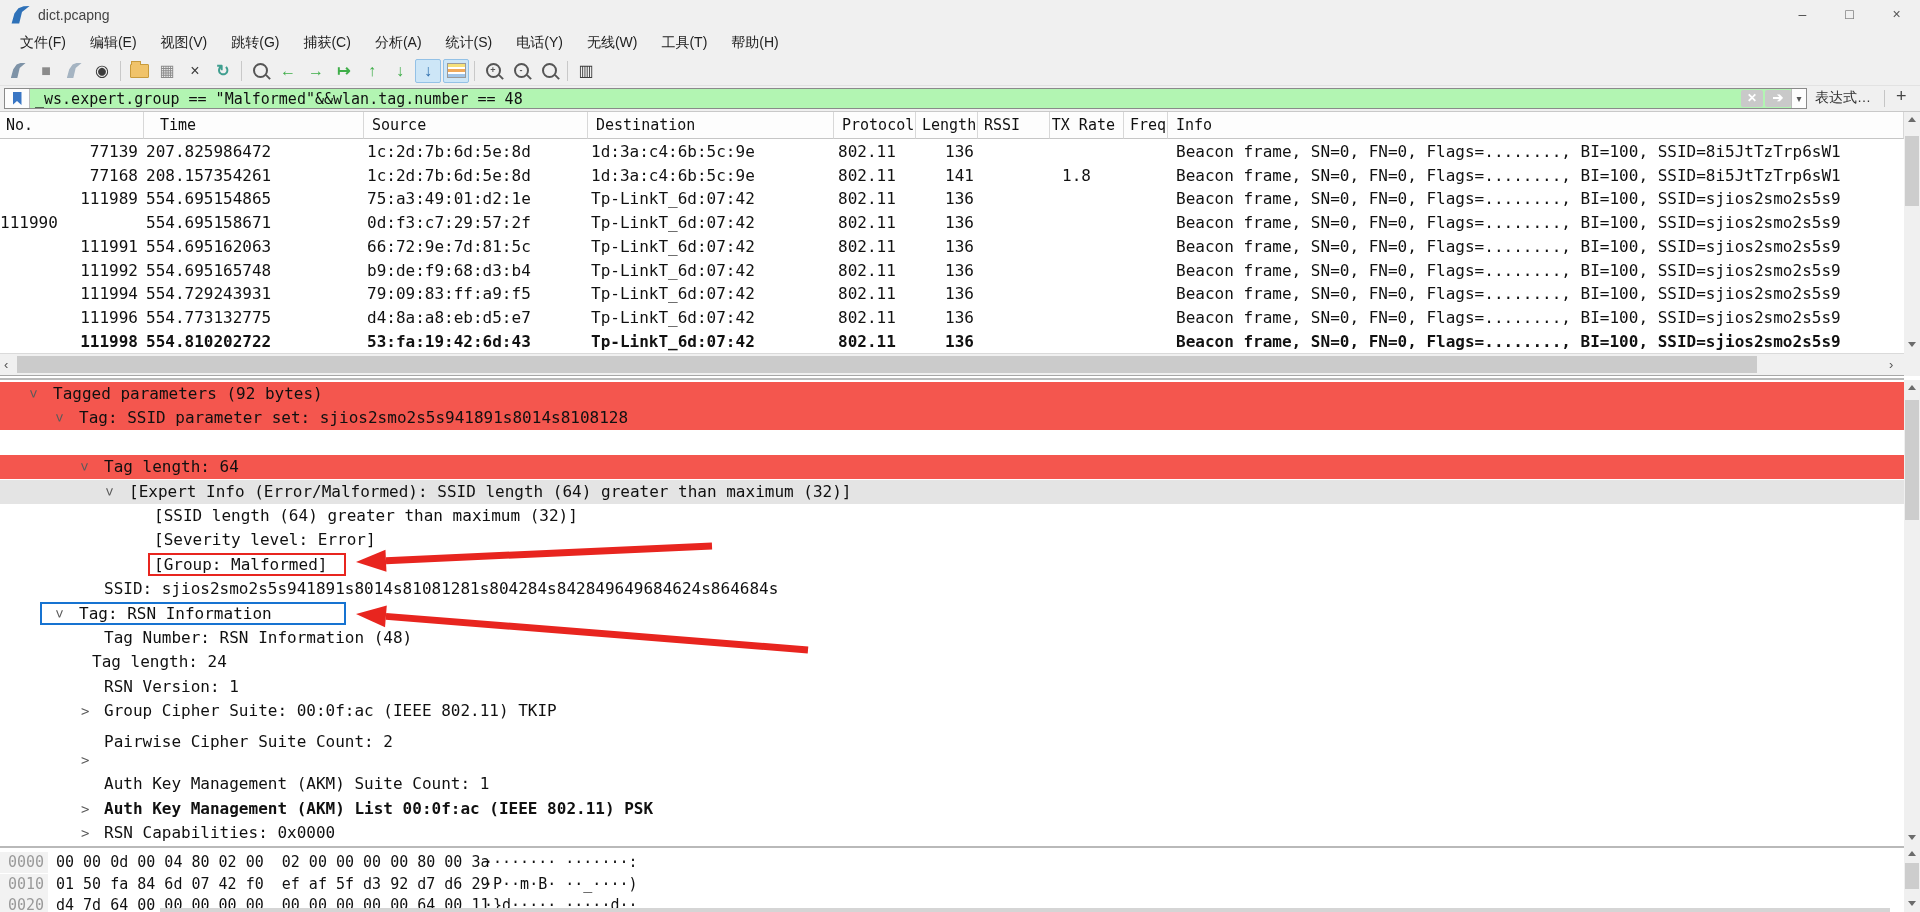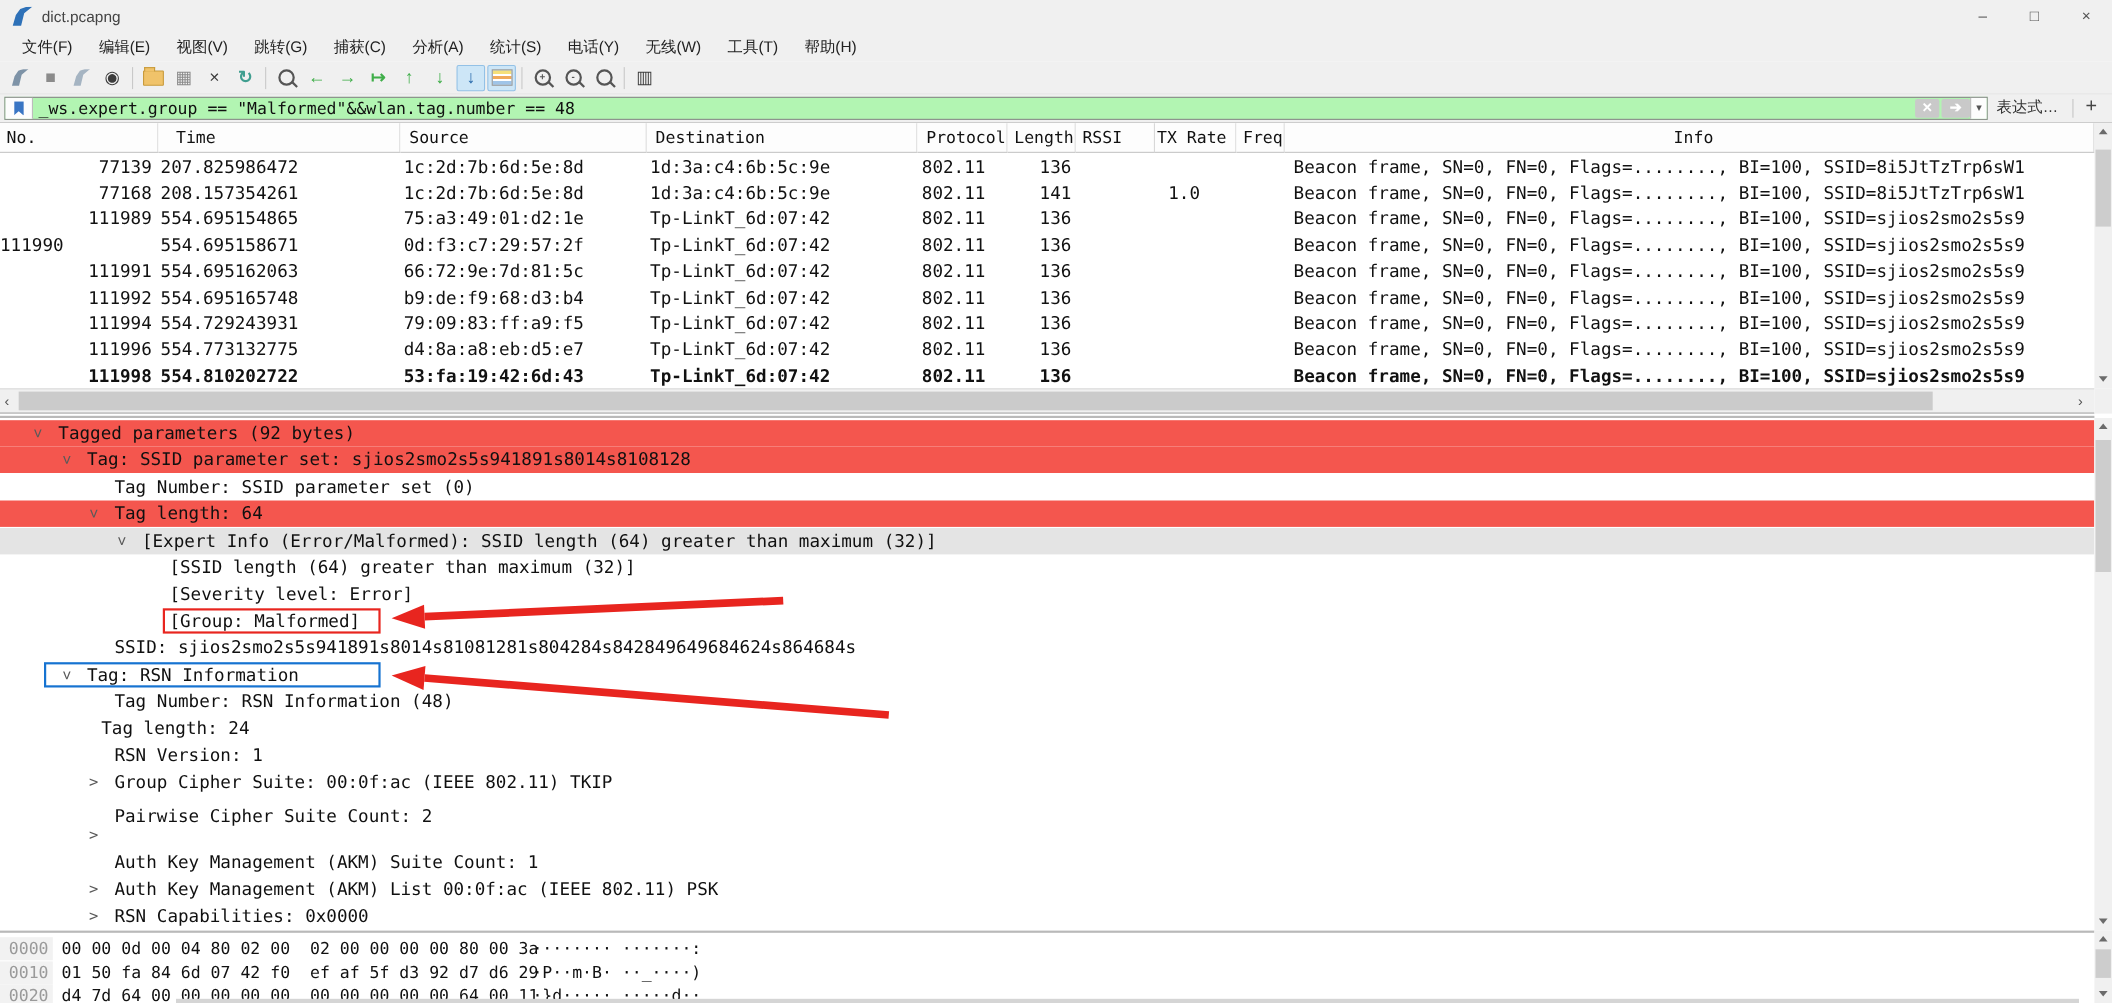--- a/index.html
+++ b/index.html
@@ -193,21 +193,21 @@
   <div id="pl-header">
       <div class="hdr-cell mono" style="left: 0px; width: 144px; padding-left: 6px;">No.</div>
       <div class="hdr-cell mono" style="left: 144px; width: 220px; padding-left: 16px;">Time</div>
       <div class="hdr-cell mono" style="left: 364px; width: 224px; padding-left: 8px;">Source</div>
       <div class="hdr-cell mono" style="left: 588px; width: 246px; padding-left: 8px;">Destination</div>
       <div class="hdr-cell mono" style="left: 834px; width: 82px; padding-left: 8px;">Protocol</div>
       <div class="hdr-cell mono" style="left: 916px; width: 62px; padding-left: 6px;">Length</div>
       <div class="hdr-cell mono" style="left: 978px; width: 72px; padding-left: 6px;">RSSI</div>
       <div class="hdr-cell mono" style="left: 1050px; width: 74px; padding-left: 0px; text-align: right; padding-right: 8px;">TX Rate</div>
       <div class="hdr-cell mono" style="left: 1124px; width: 44px; padding-left: 6px;">Freq</div>
-      <div class="hdr-cell mono" style="left: 1168px; width: 736px; padding-left: 8px; text-align: center;">Info</div>
+      <div class="hdr-cell mono" style="left: 1168px; width: 736px; padding-left: 8px;">Info</div>
     </div>
   <div id="pl-rows">
       <div class="pkt-row" style="top: 28px;">
         <div class="pkt-cell mono" style="left: 0px; width: 144px; text-align: right; padding-right: 6px;">77139</div>
         <div class="pkt-cell mono" style="left: 144px; width: 220px; padding-left: 2px;">207.825986472</div>
         <div class="pkt-cell mono" style="left: 364px; width: 224px; padding-left: 3px;">1c:2d:7b:6d:5e:8d</div>
         <div class="pkt-cell mono" style="left: 588px; width: 246px; padding-left: 3px;">1d:3a:c4:6b:5c:9e</div>
         <div class="pkt-cell mono" style="left: 834px; width: 82px; padding-left: 4px;">802.11</div>
         <div class="pkt-cell mono" style="left: 916px; width: 62px; text-align: right; padding-right: 4px;">136</div>
         <div class="pkt-cell mono" style="left: 978px; width: 72px; padding-left: 6px;"></div>
@@ -216,21 +216,21 @@
         <div class="pkt-cell mono" style="left: 1168px; width: 736px; padding-left: 8px;">Beacon frame, SN=0, FN=0, Flags=........, BI=100, SSID=8i5JtTzTrp6sW1</div>
       </div>
       <div class="pkt-row" style="top: 51.7px;">
         <div class="pkt-cell mono" style="left: 0px; width: 144px; text-align: right; padding-right: 6px;">77168</div>
         <div class="pkt-cell mono" style="left: 144px; width: 220px; padding-left: 2px;">208.157354261</div>
         <div class="pkt-cell mono" style="left: 364px; width: 224px; padding-left: 3px;">1c:2d:7b:6d:5e:8d</div>
         <div class="pkt-cell mono" style="left: 588px; width: 246px; padding-left: 3px;">1d:3a:c4:6b:5c:9e</div>
         <div class="pkt-cell mono" style="left: 834px; width: 82px; padding-left: 4px;">802.11</div>
         <div class="pkt-cell mono" style="left: 916px; width: 62px; text-align: right; padding-right: 4px;">141</div>
         <div class="pkt-cell mono" style="left: 978px; width: 72px; padding-left: 6px;"></div>
-        <div class="pkt-cell mono" style="left: 1050px; width: 74px; padding-left: 12px;">1.0</div>
+        <div class="pkt-cell mono" style="left: 1050px; width: 74px; padding-left: 12px;">1.8</div>
         <div class="pkt-cell mono" style="left: 1124px; width: 44px; padding-left: 4px;"></div>
         <div class="pkt-cell mono" style="left: 1168px; width: 736px; padding-left: 8px;">Beacon frame, SN=0, FN=0, Flags=........, BI=100, SSID=8i5JtTzTrp6sW1</div>
       </div>
       <div class="pkt-row" style="top: 75.4px;">
         <div class="pkt-cell mono" style="left: 0px; width: 144px; text-align: right; padding-right: 6px;">111989</div>
         <div class="pkt-cell mono" style="left: 144px; width: 220px; padding-left: 2px;">554.695154865</div>
         <div class="pkt-cell mono" style="left: 364px; width: 224px; padding-left: 3px;">75:a3:49:01:d2:1e</div>
         <div class="pkt-cell mono" style="left: 588px; width: 246px; padding-left: 3px;">Tp-LinkT_6d:07:42</div>
         <div class="pkt-cell mono" style="left: 834px; width: 82px; padding-left: 4px;">802.11</div>
         <div class="pkt-cell mono" style="left: 916px; width: 62px; text-align: right; padding-right: 4px;">136</div>
@@ -327,23 +327,20 @@
 
 <div id="detail-pane">
     <div class="det-row error" style="top: 2px;">
       <span class="det-exp mono open" style="left: 30px;">&gt;</span>
       <span class="det-text mono" style="left: 53px;">Tagged parameters (92 bytes)</span>
     </div>
     <div class="det-row error" style="top: 26.4px;">
       <span class="det-exp mono open" style="left: 56px;">&gt;</span>
       <span class="det-text mono" style="left: 79px;">Tag: SSID parameter set: sjios2smo2s5s941891s8014s8108128</span>
     </div>
-    <div class="det-row" style="top: 50.8px;">
-      <span class="det-text mono" style="left: 104px;">Tag Number: SSID parameter set (0)</span>
-    </div>
     <div class="det-row error" style="top: 75.2px;">
       <span class="det-exp mono open" style="left: 81px;">&gt;</span>
       <span class="det-text mono" style="left: 104px;">Tag length: 64</span>
     </div>
     <div class="det-row chain" style="top: 99.6px;">
       <span class="det-exp mono open" style="left: 106px;">&gt;</span>
       <span class="det-text mono" style="left: 129px;">[Expert Info (Error/Malformed): SSID length (64) greater than maximum (32)]</span>
     </div>
     <div class="det-row" style="top: 124px;">
       <span class="det-text mono" style="left: 154px;">[SSID length (64) greater than maximum (32)]</span>
@@ -380,21 +377,21 @@
       <span class="det-text mono" style="left: 104px;">Pairwise Cipher Suite Count: 2</span>
     </div>
     <div class="det-row" style="top: 368px;">
       <span class="det-exp mono" style="left: 81px;">&gt;</span>
     </div>
     <div class="det-row" style="top: 392.4px;">
       <span class="det-text mono" style="left: 104px;">Auth Key Management (AKM) Suite Count: 1</span>
     </div>
     <div class="det-row" style="top: 416.8px;">
       <span class="det-exp mono" style="left: 81px;">&gt;</span>
-      <span class="det-text mono" style="left: 104px;">Auth Key Management (AKM) List 00:0f:ac (IEEE 802.11) PSK</span>
+      <span class="det-text mono" style="left: 104px; font-weight: bold;">Auth Key Management (AKM) List 00:0f:ac (IEEE 802.11) PSK</span>
     </div>
     <div class="det-row" style="top: 441.2px;">
       <span class="det-exp mono" style="left: 81px;">&gt;</span>
       <span class="det-text mono" style="left: 104px;">RSN Capabilities: 0x0000</span>
     </div>
   </div>
 <div class="vscroll" id="det-vscroll" style="top:380px;height:466px;">
   <div class="vs-arrow vs-up" style="top:0;"></div>
   <div class="vs-thumb" style="top:20px;height:120px;"></div>
   <div class="vs-arrow vs-down" style="bottom:0;"></div>

